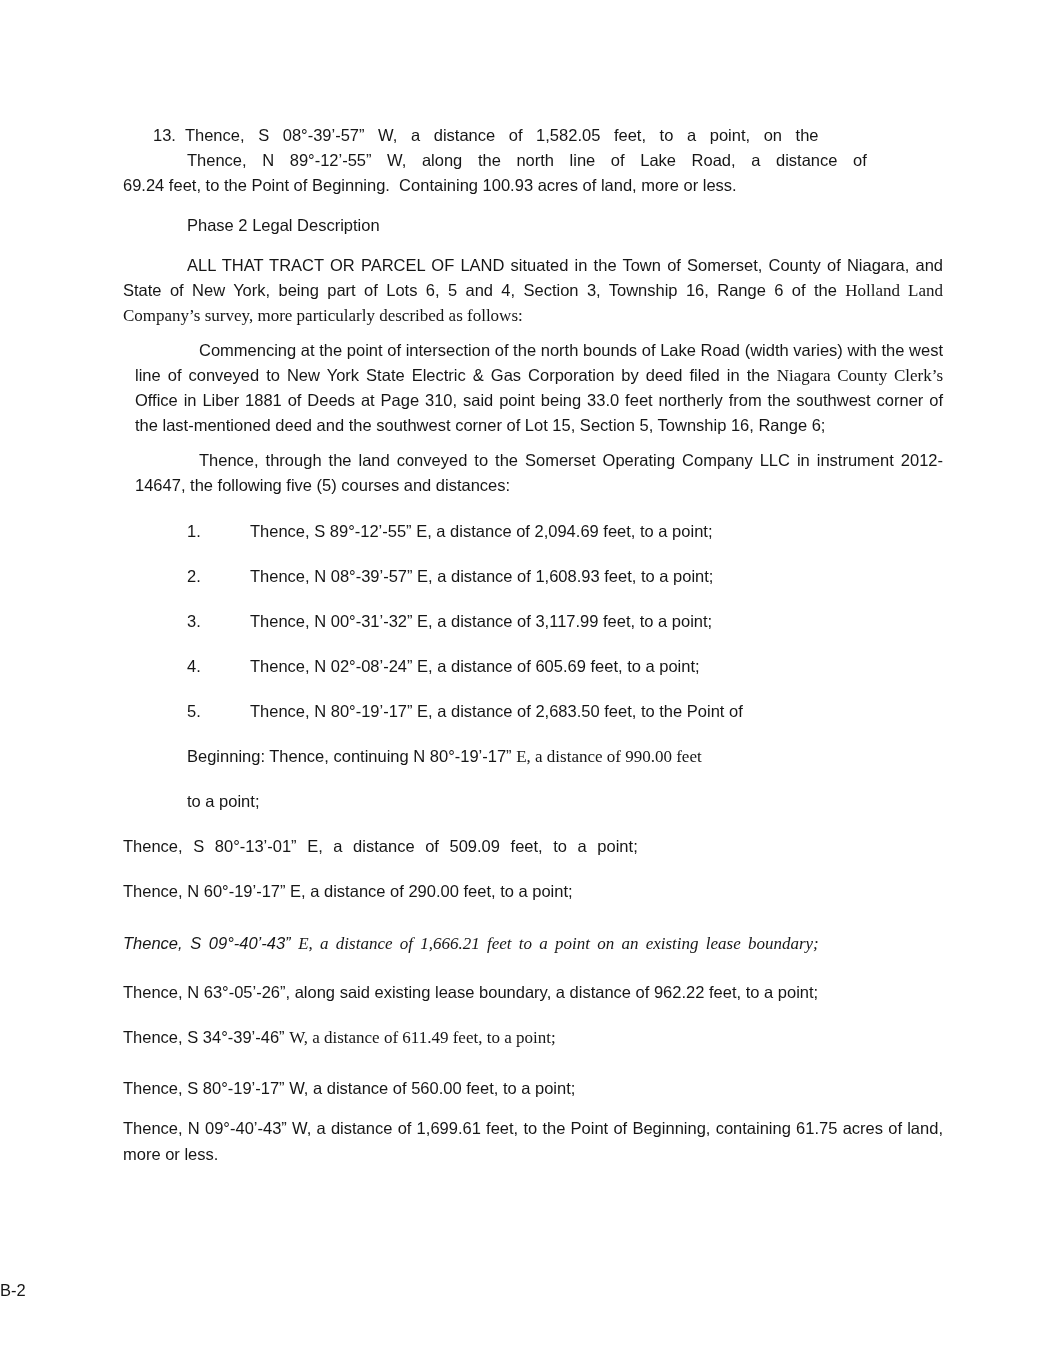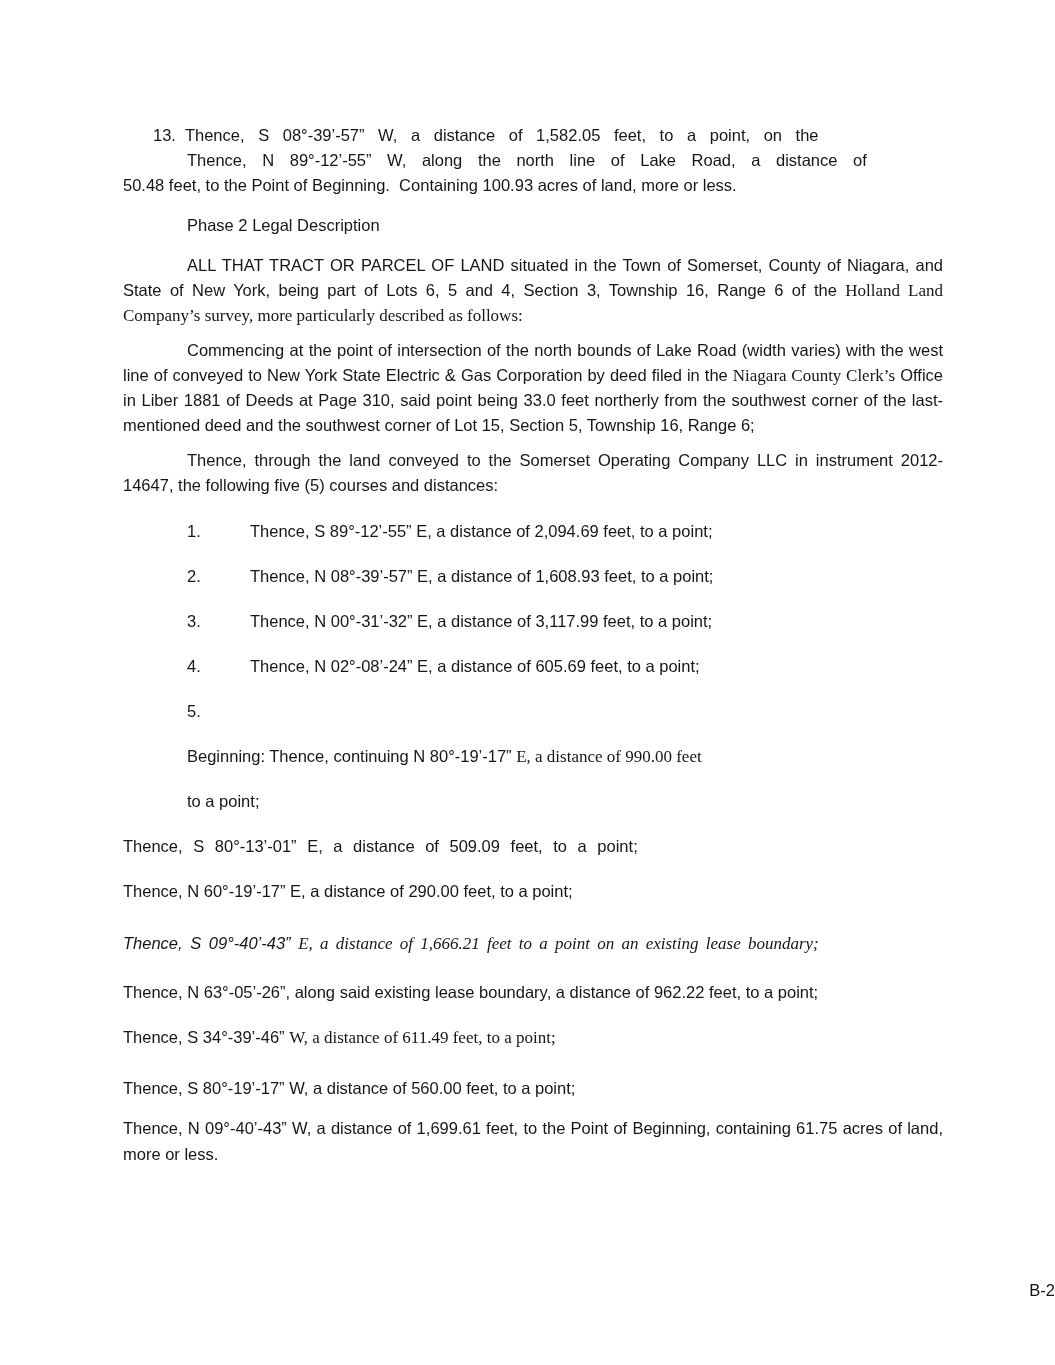--- a/index.html
+++ b/index.html
@@ -30,21 +30,21 @@
     line-height: 25px;
     text-align: justify;
     text-indent: 64px;
   }
   .ws3 { word-spacing: 3px; font-style: italic; }
   .ws6 { word-spacing: 6px; }
   .ws9 { word-spacing: 9px; }
   .ws12 { word-spacing: 11px; }
   .num-gap { display: inline-block; min-width: 0; margin-right: 9px; }
   .heading { line-height: 25px; margin-top: 15px; }
-  .mt-sm { margin-top: 10px; }
+  .mt-sm { margin-top: 10px; margin-left: 12px; }
   .mt-md { margin-top: 15px; }
   .course-list { margin-top: 21px; }
   .course-item {
     display: flex;
     line-height: 25px;
     margin-bottom: 20px;
     padding-left: 64px;
     white-space: pre;
   }
   .course-item .num { width: 63px; flex: 0 0 63px; }
@@ -56,49 +56,49 @@
   .closing {
     line-height: 26px;
     text-align: justify;
     margin-bottom: 0;
   }
   .footer {
     position: absolute;
     left: 0;
     top: 1278px;
     width: 1055px;
-    text-align: right;
+    text-align: left;
     line-height: 25px;
   }
 </style>
 </head>
 <body>
 
 <div class="page">
 
   <div>
     <div class="line ind-num ws9"><span class="num-gap">13.</span><span>Thence, S 08°-39’-57” W, a distance of 1,582.05 feet, to a point, on the</span></div>
     <div class="line ind-tab ws12">Thence, N 89°-12’-55” W, along the north line of Lake Road, a distance of</div>
-    <div class="line">50.48 feet, to the Point of Beginning.  Containing 100.93 acres of land, more or less.</div>
+    <div class="line">69.24 feet, to the Point of Beginning.  Containing 100.93 acres of land, more or less.</div>
   </div>
 
   <div class="heading ind-tab">Phase 2 Legal Description</div>
 
   <p class="para mt-md"><span>ALL THAT TRACT OR PARCEL OF LAND situated in the Town of Somerset, County of Niagara, and State of New York, being part of Lots 6, 5 and 4, Section 3, Township 16, Range 6 of the </span><span class="serif">Holland Land Company’s survey, more particularly described as follows:</span></p>
 
   <p class="para mt-sm"><span>Commencing at the point of intersection of the north bounds of Lake Road (width varies) with the west line of conveyed to New York State Electric &amp; Gas Corporation by deed filed in the </span><span class="serif">Niagara County Clerk’s</span><span> Office in Liber 1881 of Deeds at Page 310, said point being 33.0 feet northerly from the southwest corner of the last-mentioned deed and the southwest corner of Lot 15, Section 5, Township 16, Range 6;</span></p>
 
   <p class="para mt-sm">Thence, through the land conveyed to the Somerset Operating Company LLC in instrument 2012- 14647, the following five (5) courses and distances:</p>
 
   <div class="course-list">
     <div class="course-item"><span class="num">1.</span><span>Thence, S 89°-12’-55” E, a distance of 2,094.69 feet, to a point;</span></div>
     <div class="course-item"><span class="num">2.</span><span>Thence, N 08°-39’-57” E, a distance of 1,608.93 feet, to a point;</span></div>
     <div class="course-item"><span class="num">3.</span><span>Thence, N 00°-31’-32” E, a distance of 3,117.99 feet, to a point;</span></div>
     <div class="course-item"><span class="num">4.</span><span>Thence, N 02°-08’-24” E, a distance of 605.69 feet, to a point;</span></div>
-    <div class="course-item"><span class="num">5.</span></div>
+    <div class="course-item"><span class="num">5.</span><span>Thence, N 80°-19’-17” E, a distance of 2,683.50 feet, to the Point of</span></div>
   </div>
 
   <div class="hang-line ind-tab"><span>Beginning: Thence, continuing N 80°-19’-17” </span><span class="serif">E, a distance of 990.00 feet</span></div>
 
   <div class="hang-line ind-tab">to a point;</div>
 
   <div class="hang-line ws6"><span>Thence, S 80°-13’-01” E, a distance of 509.09 feet, to a point;</span><span class="serif"></span></div>
 
   <div class="hang-line" style="margin-bottom: 27px;"><span>Thence, N 60°-19’-17” E, a distance of 290.00 feet, to a point;</span><span class="serif"></span></div>
 

